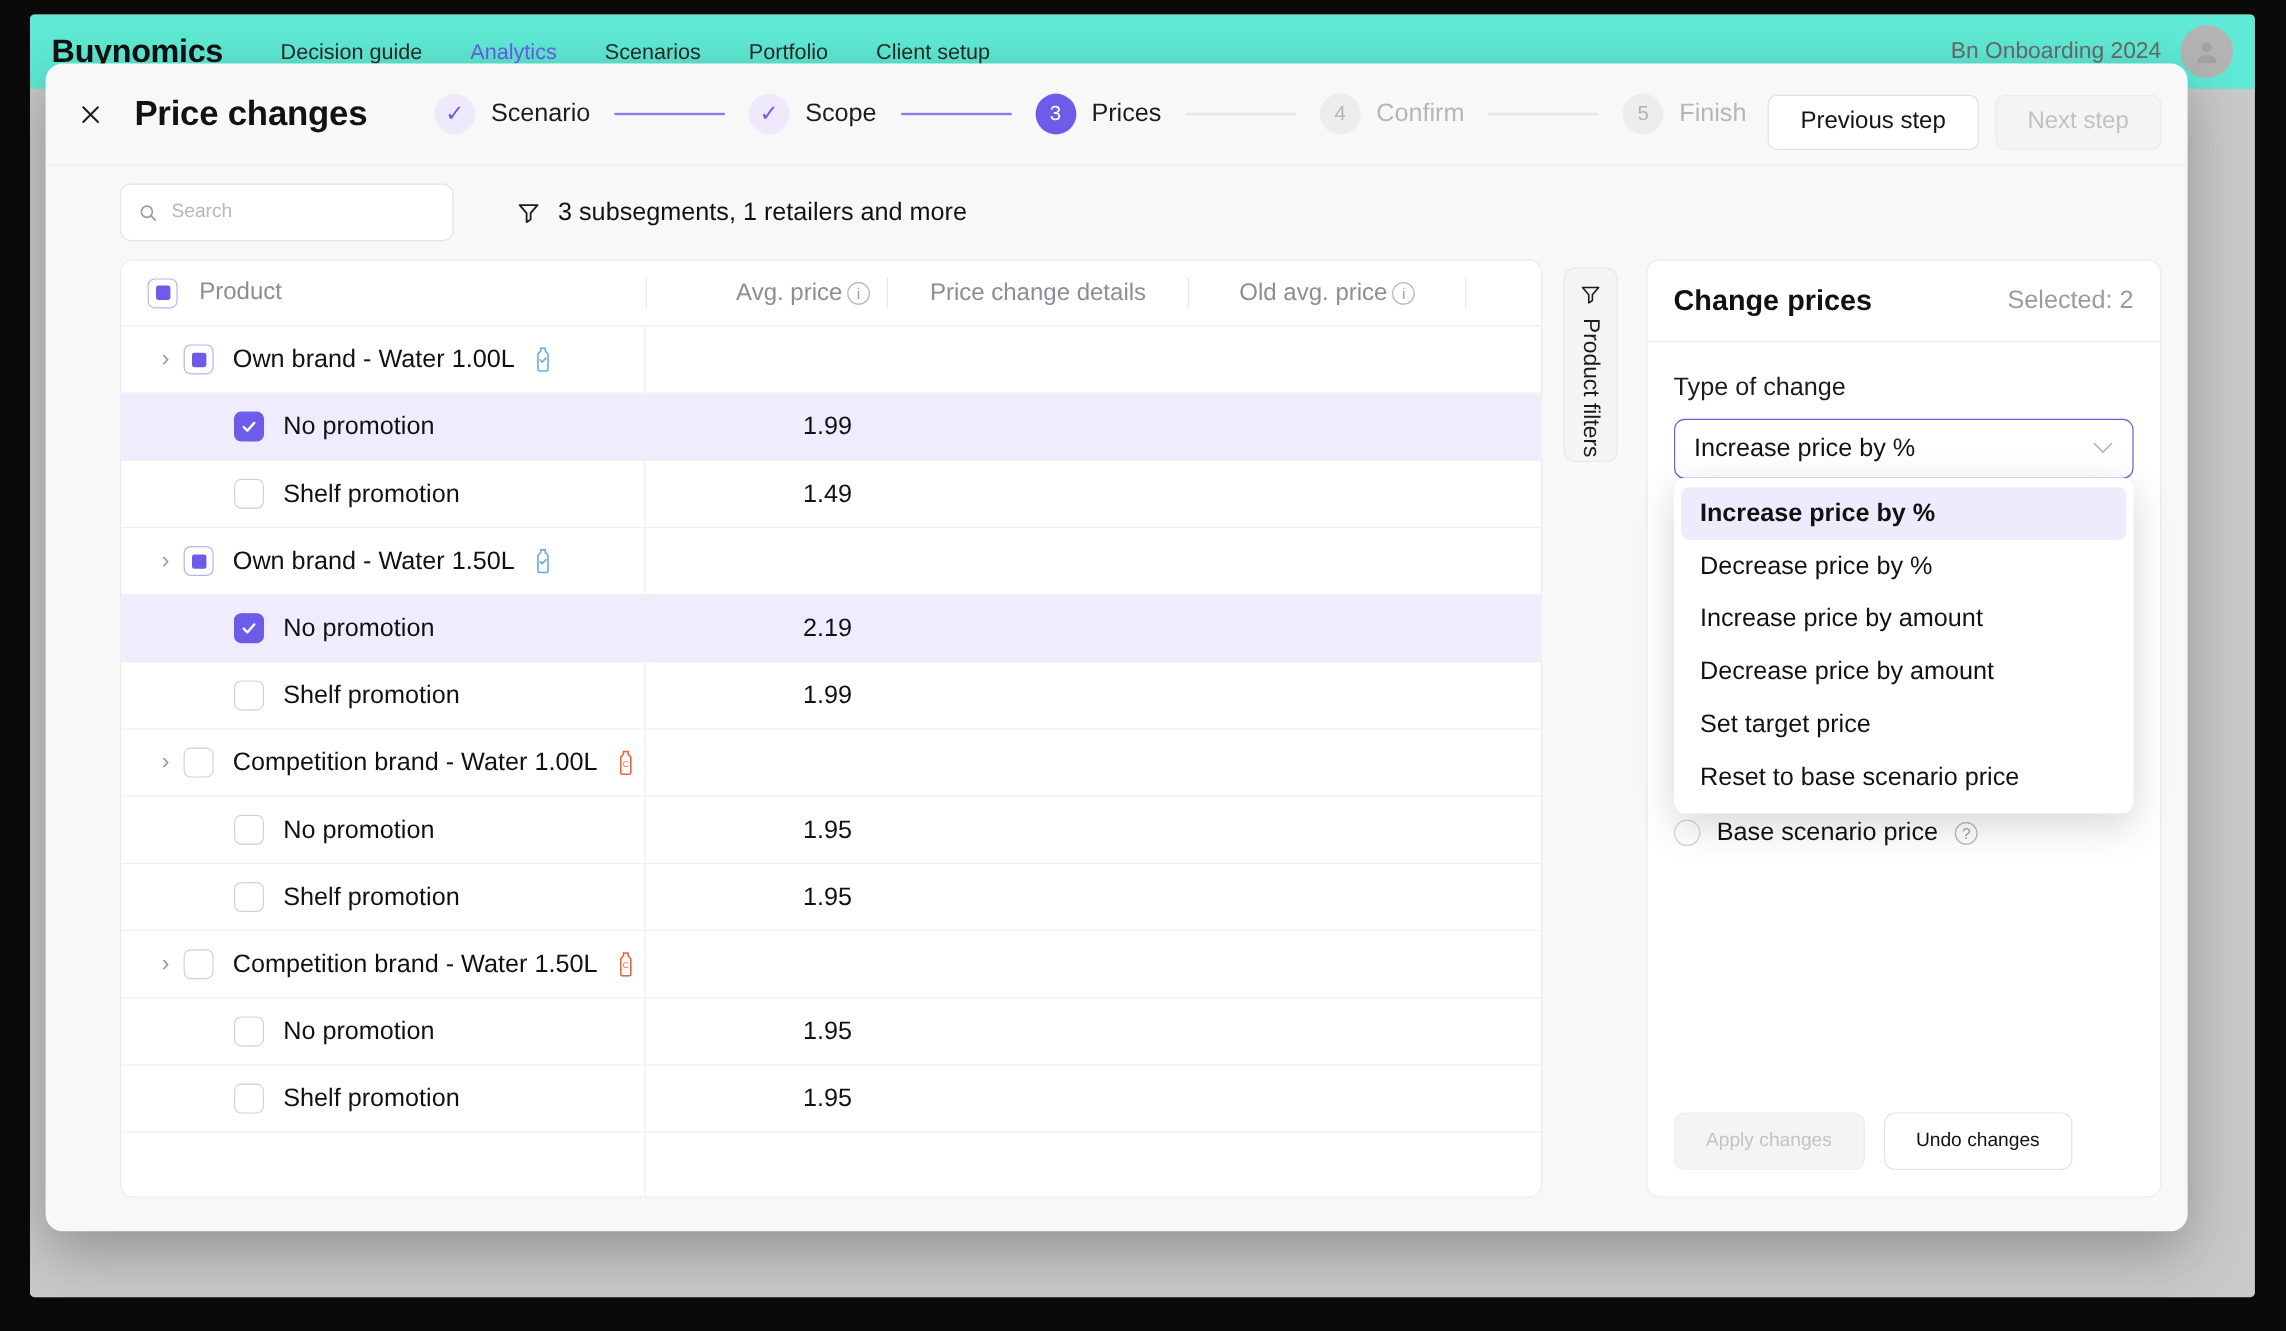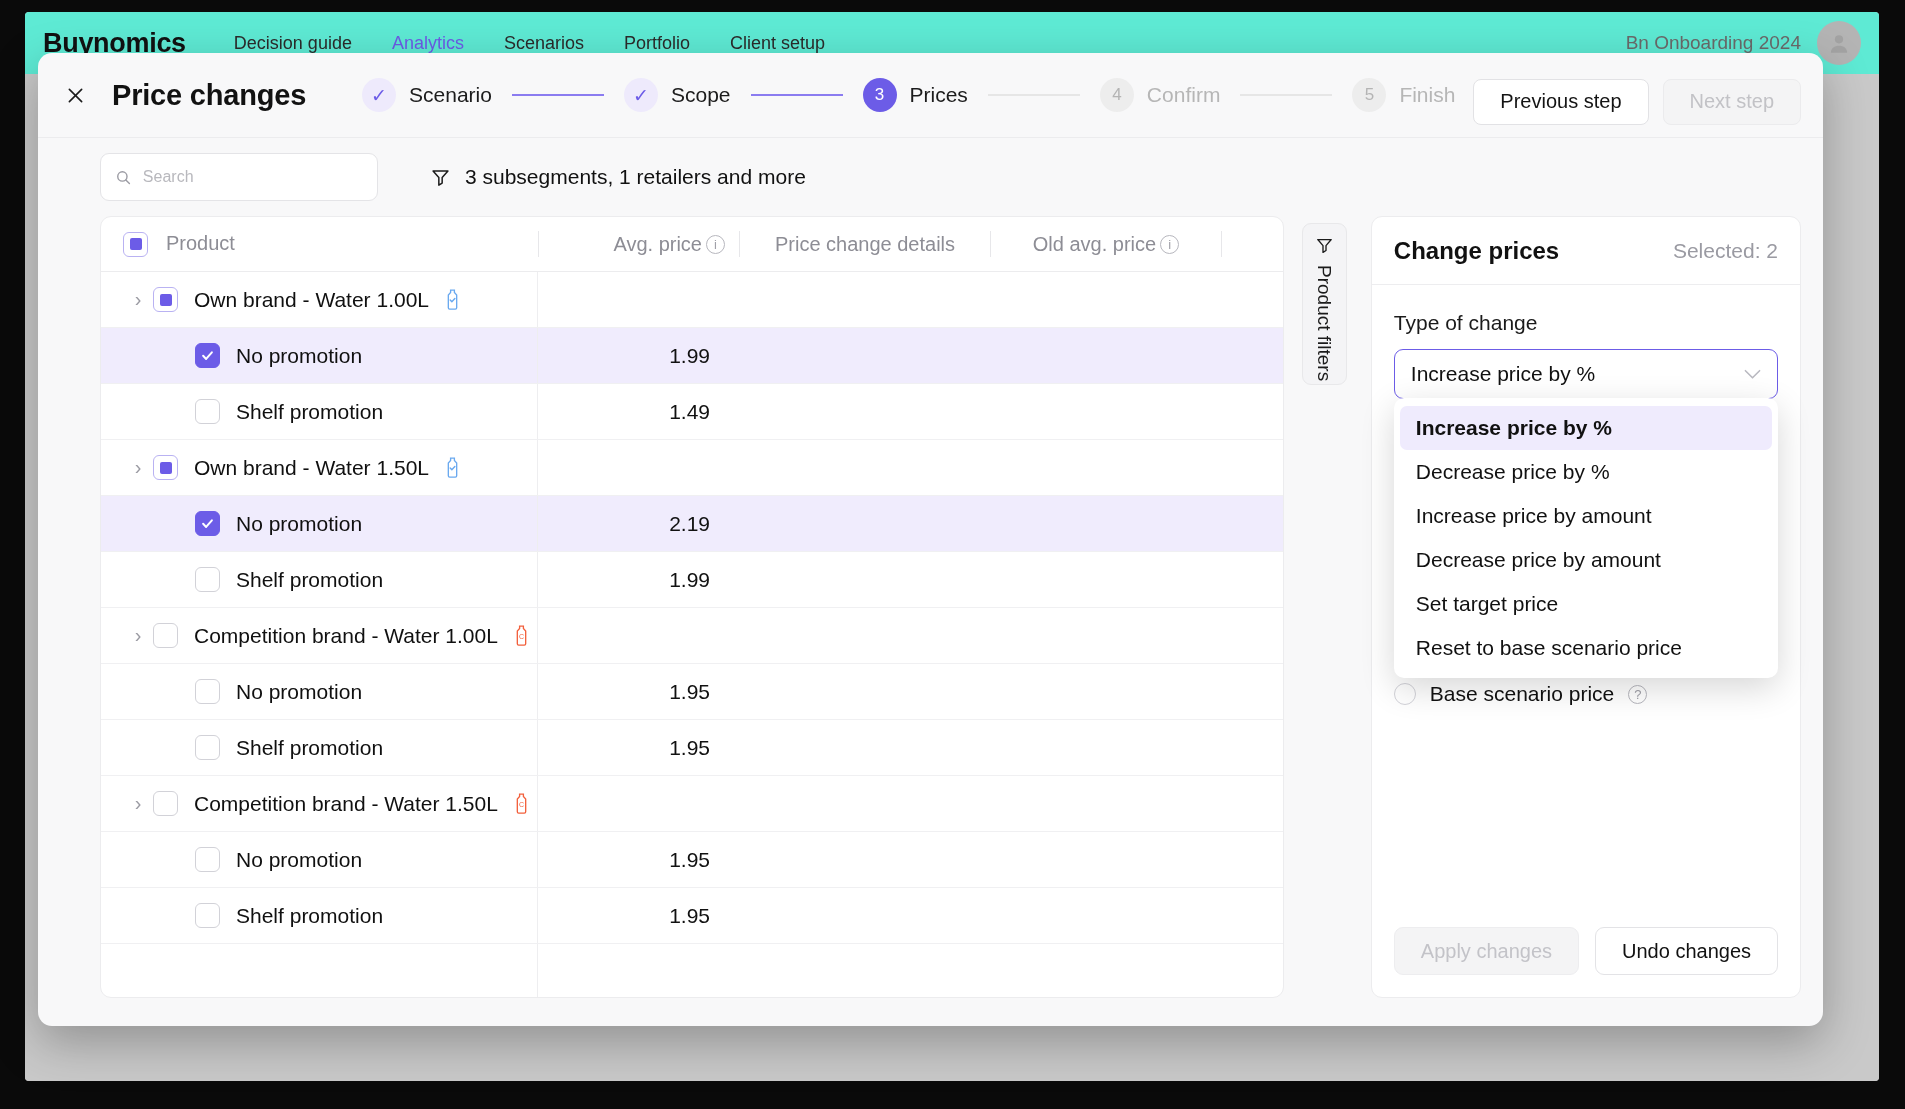--- a/index.html
+++ b/index.html
@@ -280,21 +280,21 @@
     cursor: pointer;
   }
   #radio-label { font-size: 21px; color: #111; }
   #sp-footer {
     padding: 0 22px 22px 22px;
     display: flex; gap: 16px;
   }
   .pbtn {
     height: 48px; padding: 12px 26px; border-radius: 9px;
     border: 1px solid #e3e3e6; background: #fff;
-    font-size: 20px; color: #111; font-family: inherit;
+    font-size: 16px; color: #111; font-family: inherit;
     display: flex; align-items: center; cursor: pointer; white-space: nowrap;
   }
   .pbtn.disabled { background: #f4f4f5; color: #c3c3c8; border-color: #ededef; cursor: default; }
   .icon-circle {
     width: 19px; height: 19px; border-radius: 50%;
     border: 1.5px solid #b7b7be; color: #a0a0a8;
     font-size: 13px; display: inline-flex; align-items: center;
     justify-content: center; flex: none; font-style: normal;
   }
 </style>

